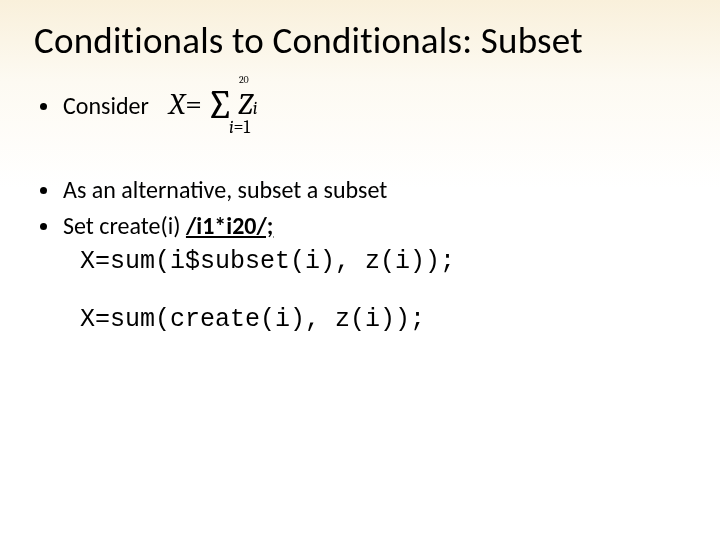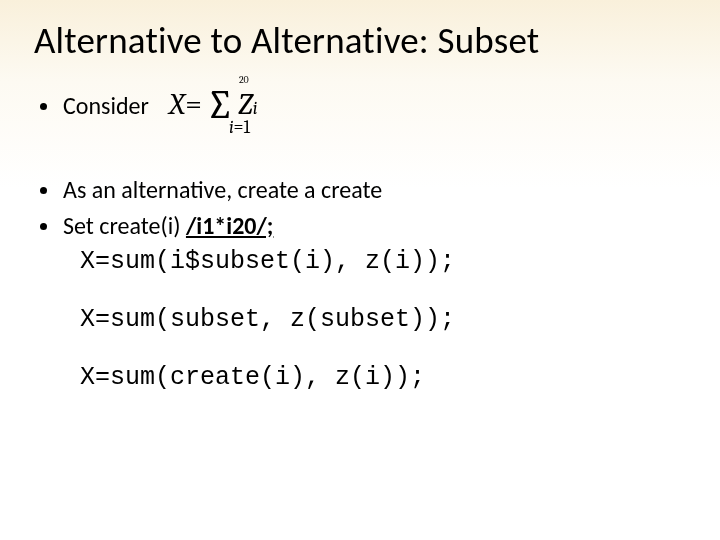--- a/index.html
+++ b/index.html
@@ -90,21 +90,21 @@
     font-size: 25px;
     margin-left: 46px;
     margin-top: 1px;
     line-height: 1.2;
   }
   .code-line { margin-bottom: 28px; }
 </style>
 </head>
 <body>
 
-<div class="title">Alternative to Alternative: Subset</div>
+<div class="title">Conditionals to Conditionals: Subset</div>
 
 <div class="bullet-row consider-row">
   <div class="bullet-dot"></div>
   <div class="bullet-text">Consider</div>
   <div class="formula">
     <div class="formula-top">20</div>
     <div class="formula-main">
       <span>X</span>
       <span style="font-style:normal"> = </span>
       <span class="sigma">∑</span>
@@ -114,27 +114,26 @@
     <div class="formula-bottom">
       <span>i</span><span class="n">=1</span>
     </div>
   </div>
 </div>
 
 <div class="gap1"></div>
 
 <div class="bullet-row">
   <div class="bullet-dot"></div>
-  <div class="bullet-text">As an alternative, create a create</div>
+  <div class="bullet-text">As an alternative, subset a subset</div>
 </div>
 
 <div class="bullet-row">
   <div class="bullet-dot"></div>
   <div class="bullet-text">
     <span>Set create(i) </span><span class="underline">/i1*i20/;</span>
   </div>
 </div>
 
 <div class="code-block">
   <div class="code-line">X=sum(i$subset(i), z(i));</div>
-  <div class="code-line">X=sum(subset, z(subset));</div>
   <div class="code-line">X=sum(create(i), z(i));</div>
 </div>
 
 </body></html>

